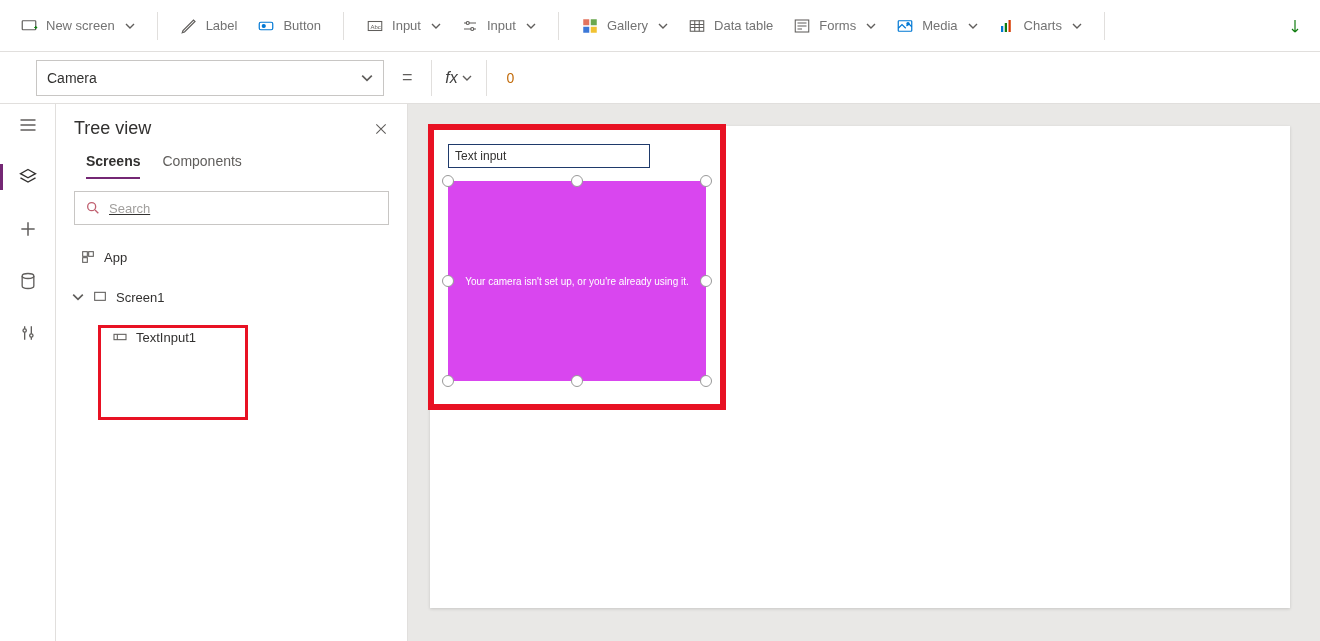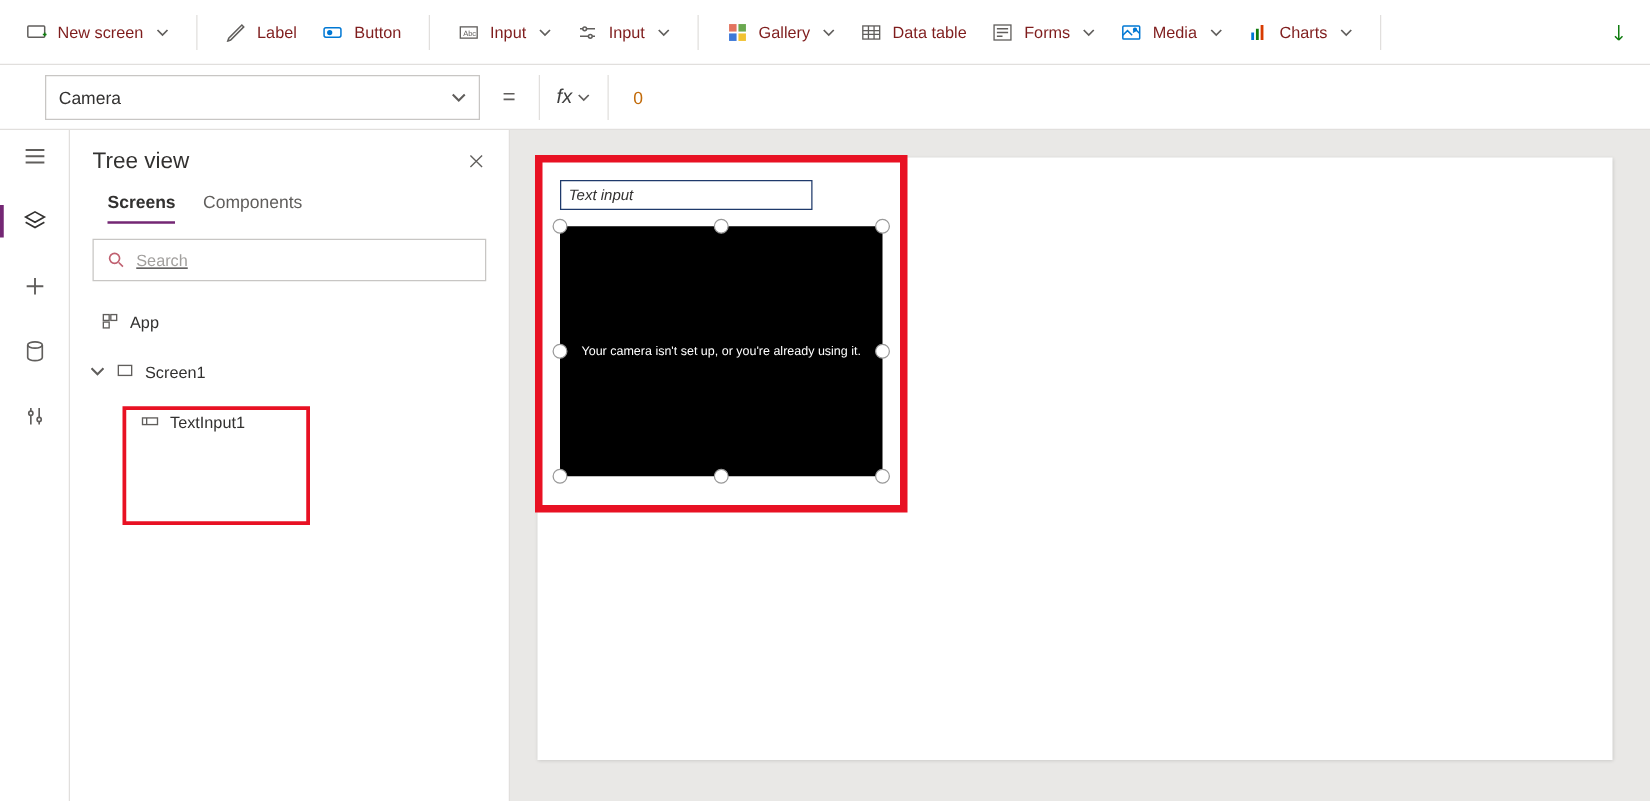--- a/index.html
+++ b/index.html
@@ -1,21 +1,21 @@
 <!DOCTYPE html>
 <html><head>
 <meta charset="utf-8">
 <style>
   * { box-sizing: border-box; margin: 0; padding: 0; font-family: "Segoe UI", Arial, sans-serif; }
   body { width: 1320px; height: 641px; overflow: hidden; background: #fff; color: #323130; font-size: 13px; }
 
   
   .ribbon { height: 52px; border-bottom: 1px solid #e1dfdd; display: flex; align-items: center; padding: 0 12px; gap: 4px; }
   .ribbon .sep { width: 1px; height: 28px; background: #e1dfdd; margin: 0 10px; }
-  .ribbon-btn { display: flex; align-items: center; gap: 8px; padding: 6px 8px; color: #7f1d1d; cursor: pointer; }
+  .ribbon-btn { display: flex; align-items: center; gap: 8px; padding: 6px 8px; color: #737373; cursor: pointer; }
   .ribbon-btn svg { width: 18px; height: 18px; }
   .ribbon-btn .chev { width: 10px; height: 10px; margin-left: 2px; }
   .ribbon-right-icon { margin-left: auto; color: #888; }
 
   
   .formula-row { height: 52px; border-bottom: 1px solid #e1dfdd; display: flex; align-items: center; padding: 0 0 0 36px; gap: 8px; }
   .prop-select { width: 348px; height: 36px; border: 1px solid #c8c6c4; background: #fff; display: flex; align-items: center; padding: 0 10px; justify-content: space-between; color: #323130; font-size: 14px; }
   .eq-sign { font-size: 18px; color: #605e5c; margin: 0 10px; }
   .fx-box { width: 56px; height: 36px; border-left: 1px solid #e1dfdd; border-right: 1px solid #e1dfdd; display: flex; align-items: center; justify-content: center; gap: 4px; color: #404040; font-style: italic; font-family: Georgia, serif; font-size: 16px; }
   .formula-input { flex: 1; height: 36px; padding: 0 12px; display: flex; align-items: center; font-family: Consolas, monospace; font-size: 14px; color: #c26b0a; }
@@ -45,23 +45,23 @@
   .indent-2 { padding-left: 56px; }
 
   .red-box-tree { position: absolute; left: 98px; top: 325px; width: 150px; height: 95px; border: 3px solid #e81123; pointer-events: none; }
 
   .canvas-area { flex: 1; background: #e9e8e6; display: flex; align-items: flex-start; justify-content: flex-start; padding: 22px; }
   .canvas-frame-wrap { position: relative; }
   .canvas-frame { width: 860px; height: 482px; background: #fff; box-shadow: 0 1px 3px rgba(0,0,0,0.15); position: relative; }
 
   .red-box-canvas { position: absolute; left: -2px; top: -2px; width: 298px; height: 286px; border: 6px solid #e81123; pointer-events: none; z-index: 50; }
 
-  .text-input-ctl { position: absolute; left: 18px; top: 18px; width: 202px; height: 24px; border: 1px solid #1f3a6b; display: flex; align-items: center; padding: 0 6px; font-size: 12px; color: #323130; font-style: italic; }
-
-  .camera-ctl { position: absolute; left: 18px; top: 55px; width: 258px; height: 200px; background: #000000; color: #fff; display: flex; align-items: center; justify-content: center; font-size: 10px; text-align: center; padding: 0 8px; }
+  .text-input-ctl { position: absolute; left: 18px; top: 18px; width: 202px; height: 24px; border: 1px solid #1f3a6b; display: flex; align-items: center; padding: 0 6px; font-size: 12px; color: #323130; }
+
+  .camera-ctl { position: absolute; left: 18px; top: 55px; width: 258px; height: 200px; background: #d946ef; color: #fff; display: flex; align-items: center; justify-content: center; font-size: 10px; text-align: center; padding: 0 8px; }
   .sel-handle { position: absolute; width: 12px; height: 12px; border-radius: 50%; background: #fff; border: 1px solid #999; z-index: 20; }
 </style>
 </head>
 <body>
 
 <div class="ribbon">
   <div class="ribbon-btn">
     <svg viewBox="0 0 24 24" fill="none" stroke="#605e5c" stroke-width="1.6">
         <rect x="3" y="5" width="18" height="12" rx="1"></rect>
         <path d="M19 14 h4 M21 12 v4" stroke="#107c10"></path>

